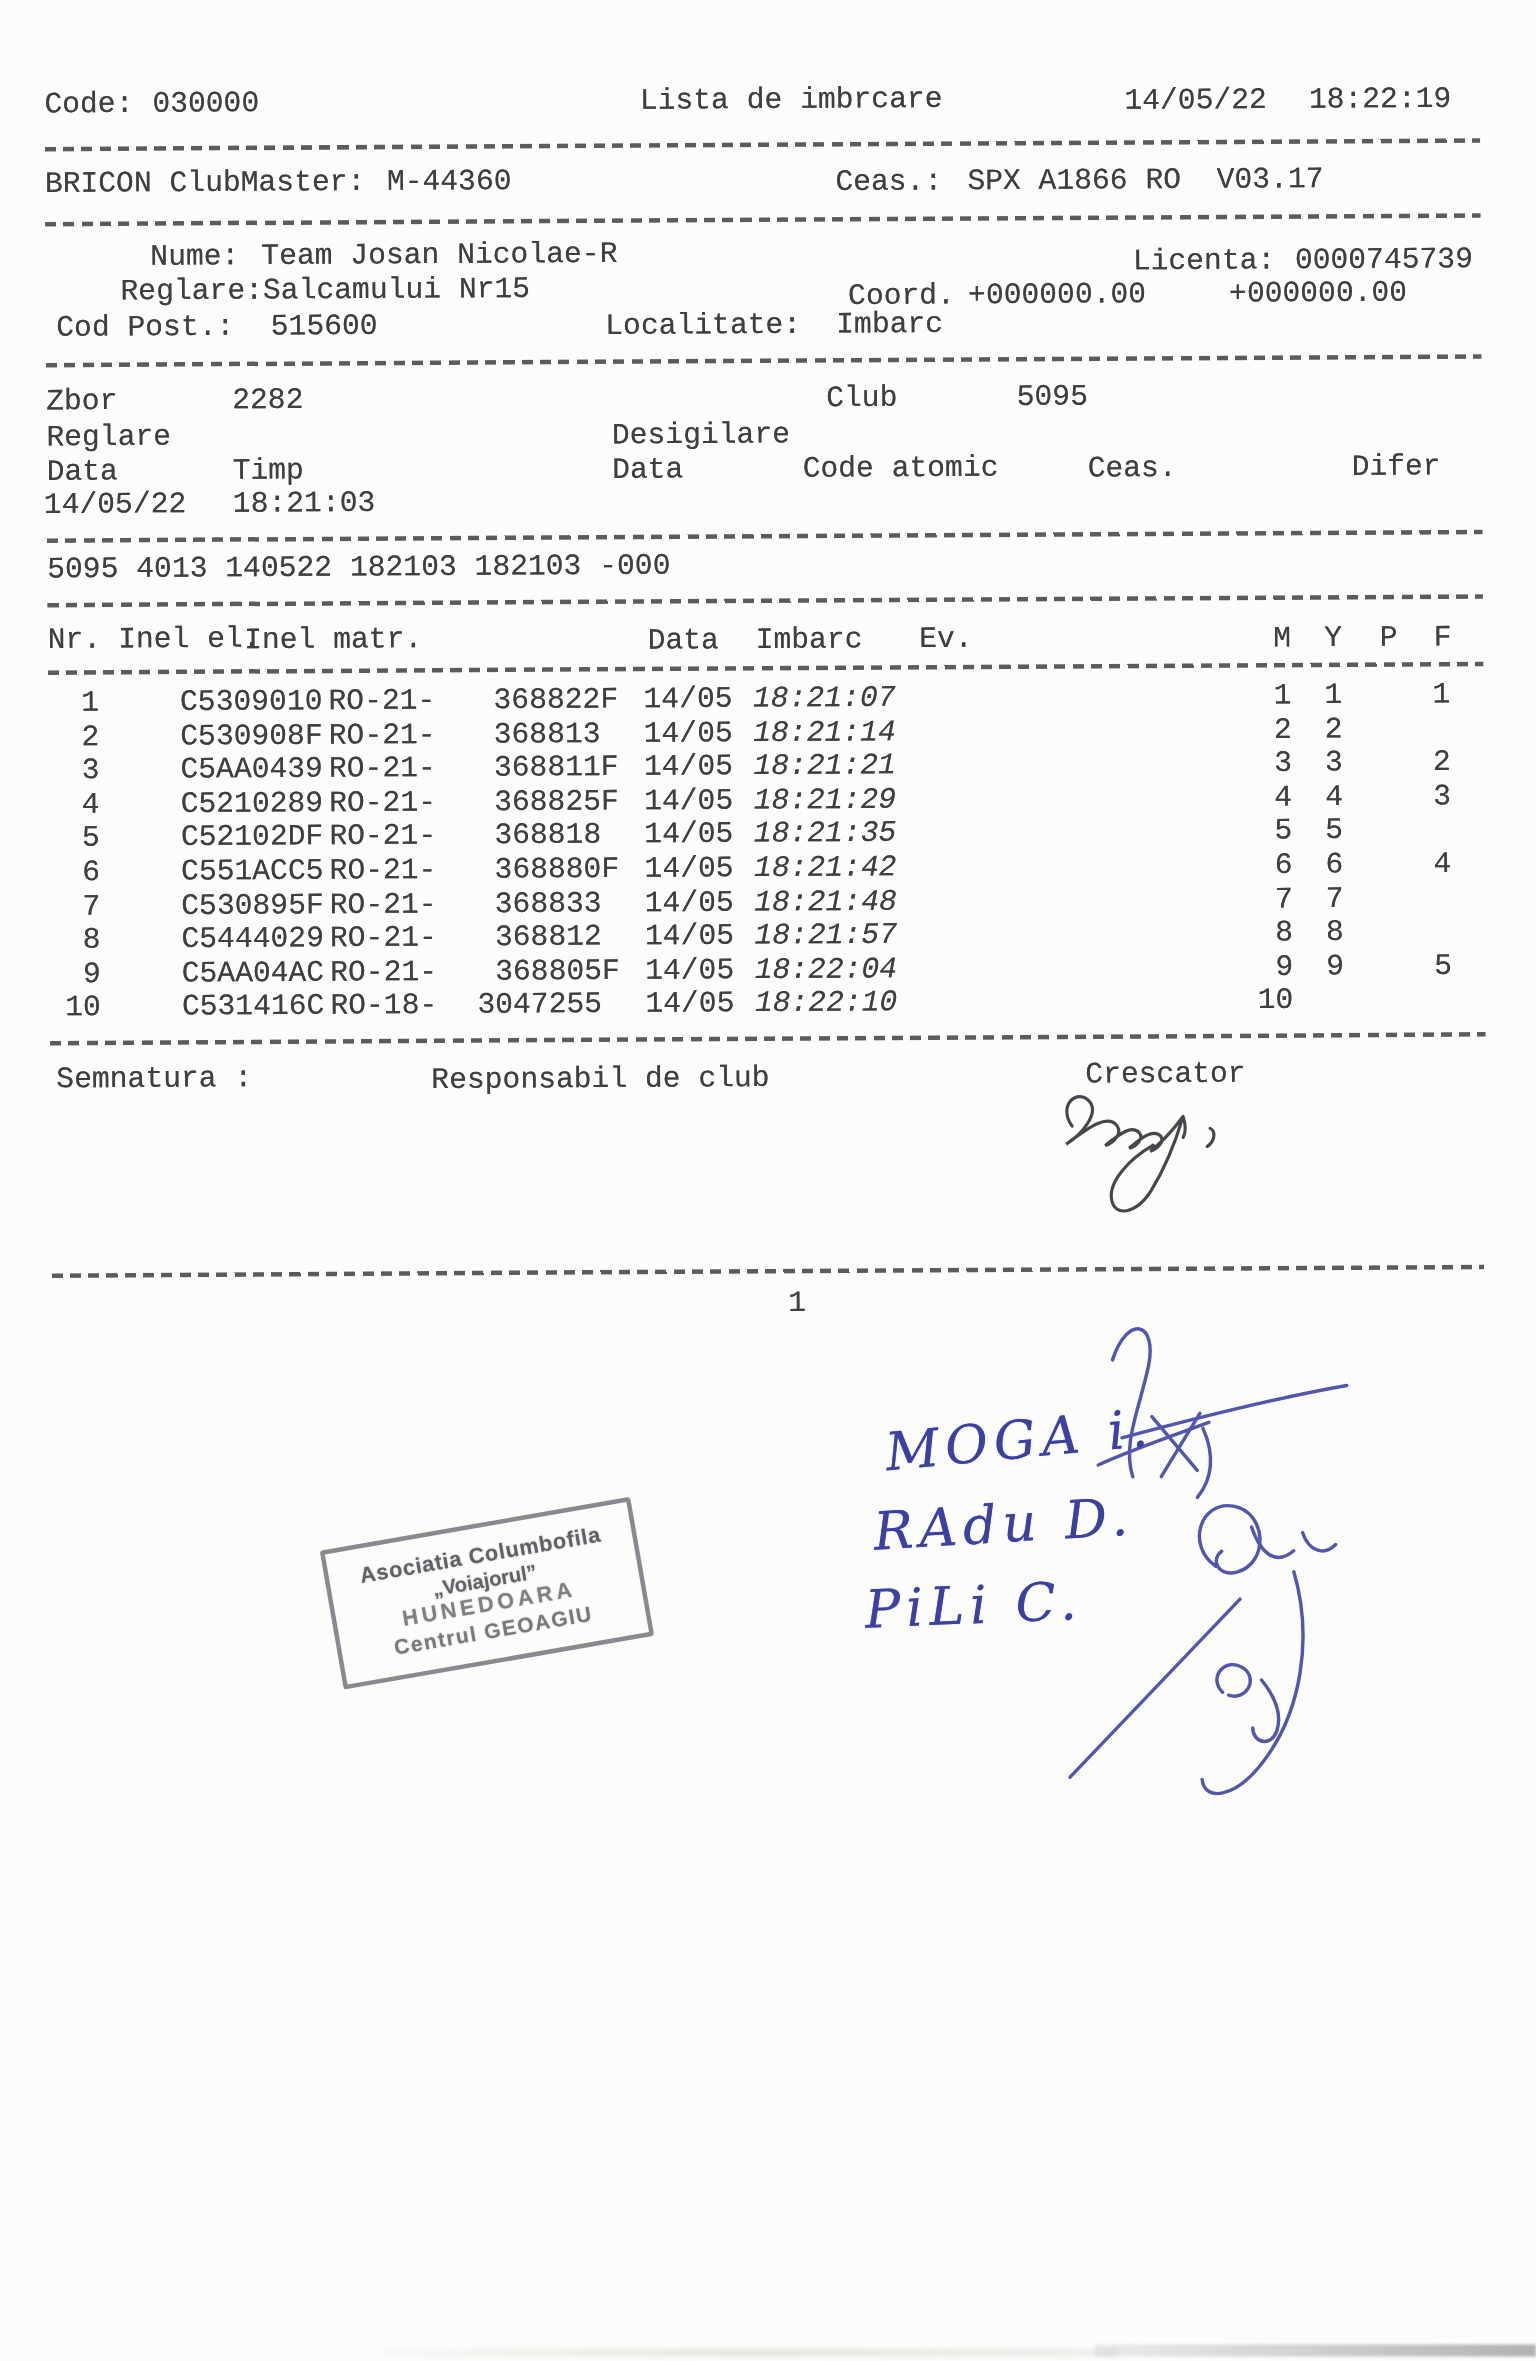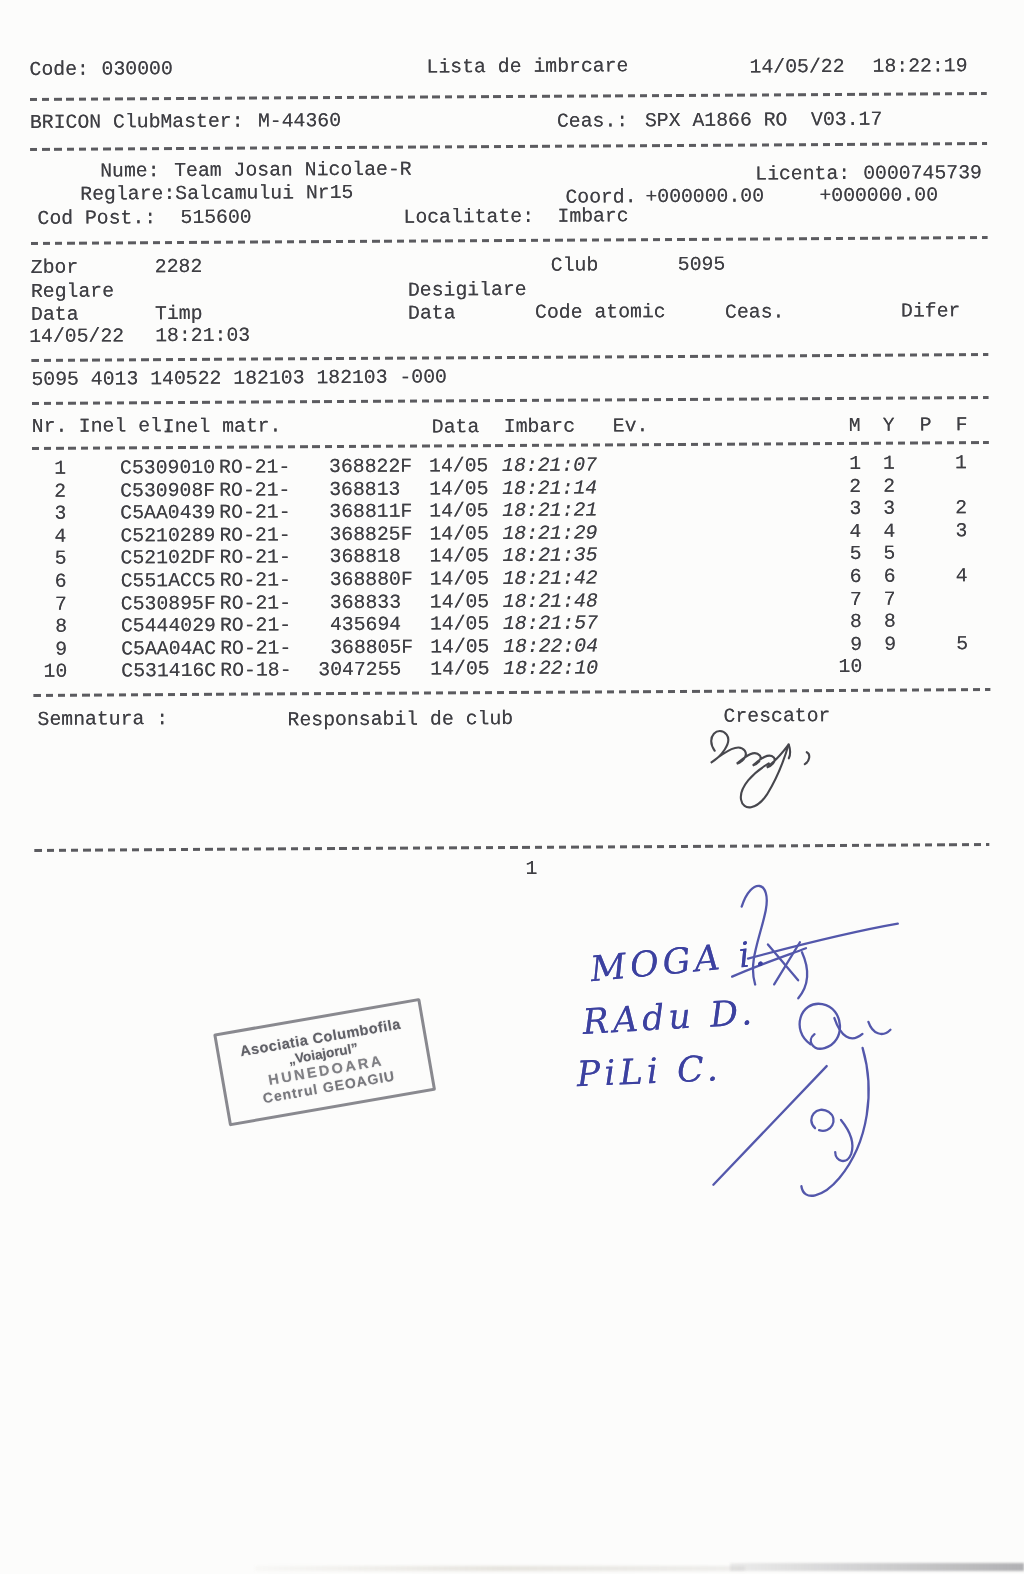--- a/index.html
+++ b/index.html
@@ -215,21 +215,21 @@
     <span class="t c5">18:21:48</span>
     <span class="t cm">7</span>
     <span class="t cy">7</span>
     <span class="t cp"></span>
     <span class="t cf"></span>
   </div>
         <div class="row" style="top: 613.2px;">
     <span class="t nr">8</span>
     <span class="t c1">C5444029</span>
     <span class="t c2">RO-21-</span>
-    <span class="t c3">435694</span>
+    <span class="t c3">368812</span>
     <span class="t c4">14/05</span>
     <span class="t c5">18:21:57</span>
     <span class="t cm">8</span>
     <span class="t cy">8</span>
     <span class="t cp"></span>
     <span class="t cf"></span>
   </div>
         <div class="row" style="top: 635.8px;">
     <span class="t nr">9</span>
     <span class="t c1">C5AA04AC</span>

